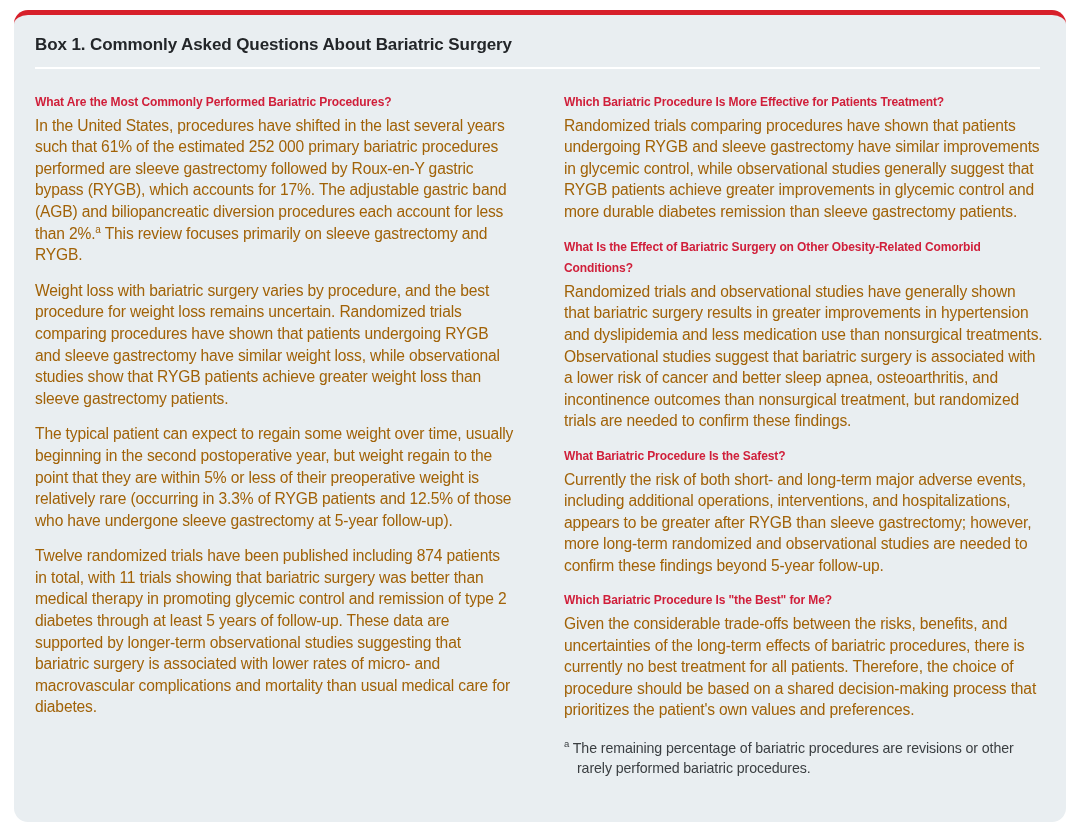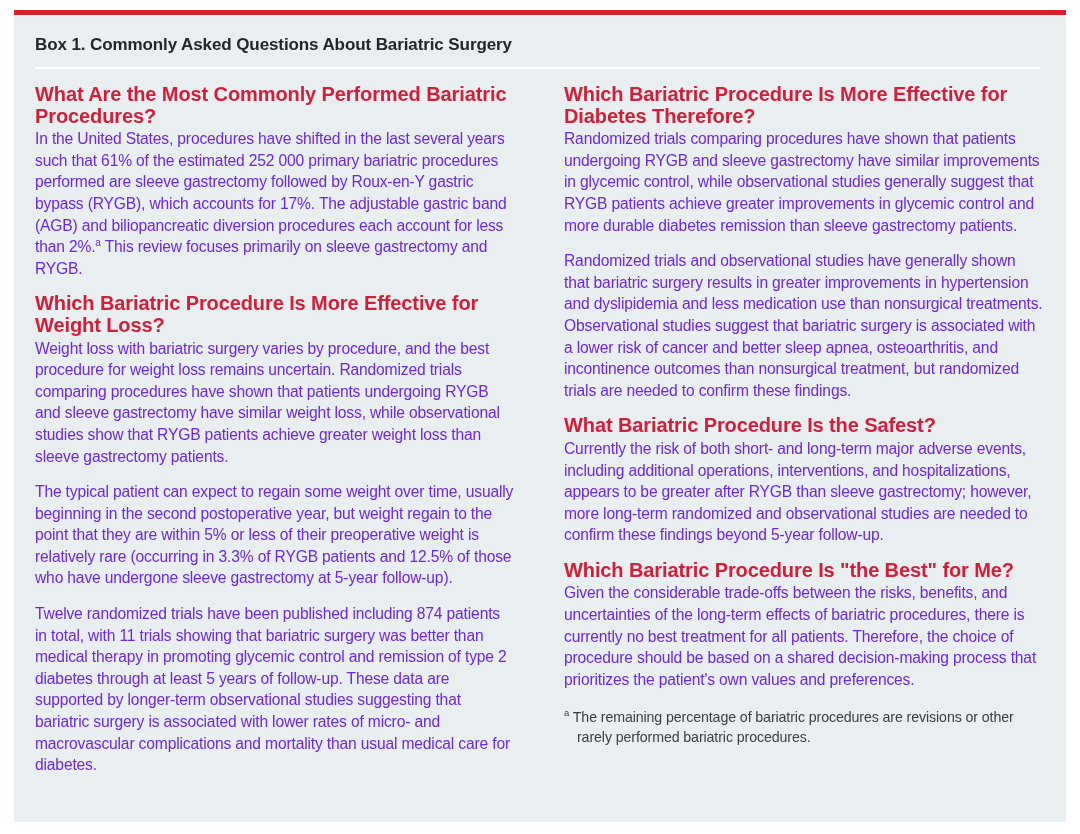--- a/index.html
+++ b/index.html
@@ -11,20 +11,21 @@
     position: relative;
     overflow: hidden;
   }
   .box {
     position: absolute;
     left: 14px; top: 10px;
     width: 1052px; height: 812px;
     background: #e9eef1;
     border-top: 5px solid #d7202b;
     padding: 13px 22px 0 21px;
+    border-radius: 14px;
   }
   .box-title {
     font-size: 17px;
     font-weight: bold;
     color: #232629;
     letter-spacing: -0.1px;
     margin: 7px 0 0 0;
   }
   .title-divider {
     height: 2px;
@@ -34,30 +35,30 @@
   }
   .columns {
     display: flex;
     gap: 49px;
     margin-top: 15px;
   }
   .col { width: 480px; }
   .qa-section { margin-top: 14px; }
   .qa-section:first-child { margin-top: 0; }
   .q-heading {
-    font-size: 20px;
+    font-size: 12px;
     font-weight: bold;
     color: #d01f3a;
     line-height: 21.6px;
     letter-spacing: -0.1px;
-    margin: 0 0 1px 0;
+    margin: 8px 0 1px 0;
   }
   .a-body {
     font-size: 15.6px;
-    color: #6d28d9;
+    color: #a16207;
     line-height: 21.6px;
     letter-spacing: -0.15px;
     margin: 0;
   }
   .a-body sup {
     font-size: 10px;
     line-height: 0;
     vertical-align: super;
   }
   .footnote {
@@ -85,42 +86,42 @@
   <div class="columns">
 
     <div class="col">
 
       <div class="qa-section">
         <h2 class="q-heading">What Are the Most Commonly Performed Bariatric Procedures?</h2>
         <p class="a-body"><span>In the United States, procedures have shifted in the last several years such that 61% of the estimated 252 000 primary bariatric procedures performed are sleeve gastrectomy followed by Roux-en-Y gastric bypass (RYGB), which accounts for 17%. The adjustable gastric band (AGB) and biliopancreatic diversion procedures each account for less than 2%.</span><sup>a</sup><span> This review focuses primarily on sleeve gastrectomy and RYGB.</span></p>
       </div>
 
       <div class="qa-section">
-        <h2 class="q-heading">Which Bariatric Procedure Is More Effective for Weight Loss?</h2>
         <p class="a-body">Weight loss with bariatric surgery varies by procedure, and the best procedure for weight loss remains uncertain. Randomized trials comparing procedures have shown that patients undergoing RYGB and sleeve gastrectomy have similar weight loss, while observational studies show that RYGB patients achieve greater weight loss than sleeve gastrectomy patients.</p>
       </div>
 
       <div class="qa-section">
         <p class="a-body">The typical patient can expect to regain some weight over time, usually beginning in the second postoperative year, but weight regain to the point that they are within 5% or less of their preoperative weight is relatively rare (occurring in 3.3% of RYGB patients and 12.5% of those who have undergone sleeve gastrectomy at 5-year follow-up).</p>
       </div>
 
       <div class="qa-section">
         <p class="a-body">Twelve randomized trials have been published including 874 patients in total, with 11 trials showing that bariatric surgery was better than medical therapy in promoting glycemic control and remission of type 2 diabetes through at least 5 years of follow-up. These data are supported by longer-term observational studies suggesting that bariatric surgery is associated with lower rates of micro- and macrovascular complications and mortality than usual medical care for diabetes.</p>
       </div>
 
     </div>
 
     <div class="col">
 
       <div class="qa-section">
-        <h2 class="q-heading">Which Bariatric Procedure Is More Effective for Diabetes Therefore?</h2>
+        <h2 class="q-heading">Which Bariatric Procedure Is More Effective for Patients Treatment?</h2>
         <p class="a-body">Randomized trials comparing procedures have shown that patients undergoing RYGB and sleeve gastrectomy have similar improvements in glycemic control, while observational studies generally suggest that RYGB patients achieve greater improvements in glycemic control and more durable diabetes remission than sleeve gastrectomy patients.</p>
       </div>
 
       <div class="qa-section">
+        <h2 class="q-heading">What Is the Effect of Bariatric Surgery on Other Obesity-Related Comorbid Conditions?</h2>
         <p class="a-body">Randomized trials and observational studies have generally shown that bariatric surgery results in greater improvements in hypertension and dyslipidemia and less medication use than nonsurgical treatments. Observational studies suggest that bariatric surgery is associated with a lower risk of cancer and better sleep apnea, osteoarthritis, and incontinence outcomes than nonsurgical treatment, but randomized trials are needed to confirm these findings.</p>
       </div>
 
       <div class="qa-section">
         <h2 class="q-heading">What Bariatric Procedure Is the Safest?</h2>
         <p class="a-body">Currently the risk of both short- and long-term major adverse events, including additional operations, interventions, and hospitalizations, appears to be greater after RYGB than sleeve gastrectomy; however, more long-term randomized and observational studies are needed to confirm these findings beyond 5-year follow-up.</p>
       </div>
 
       <div class="qa-section">
         <h2 class="q-heading">Which Bariatric Procedure Is "the Best" for Me?</h2>

